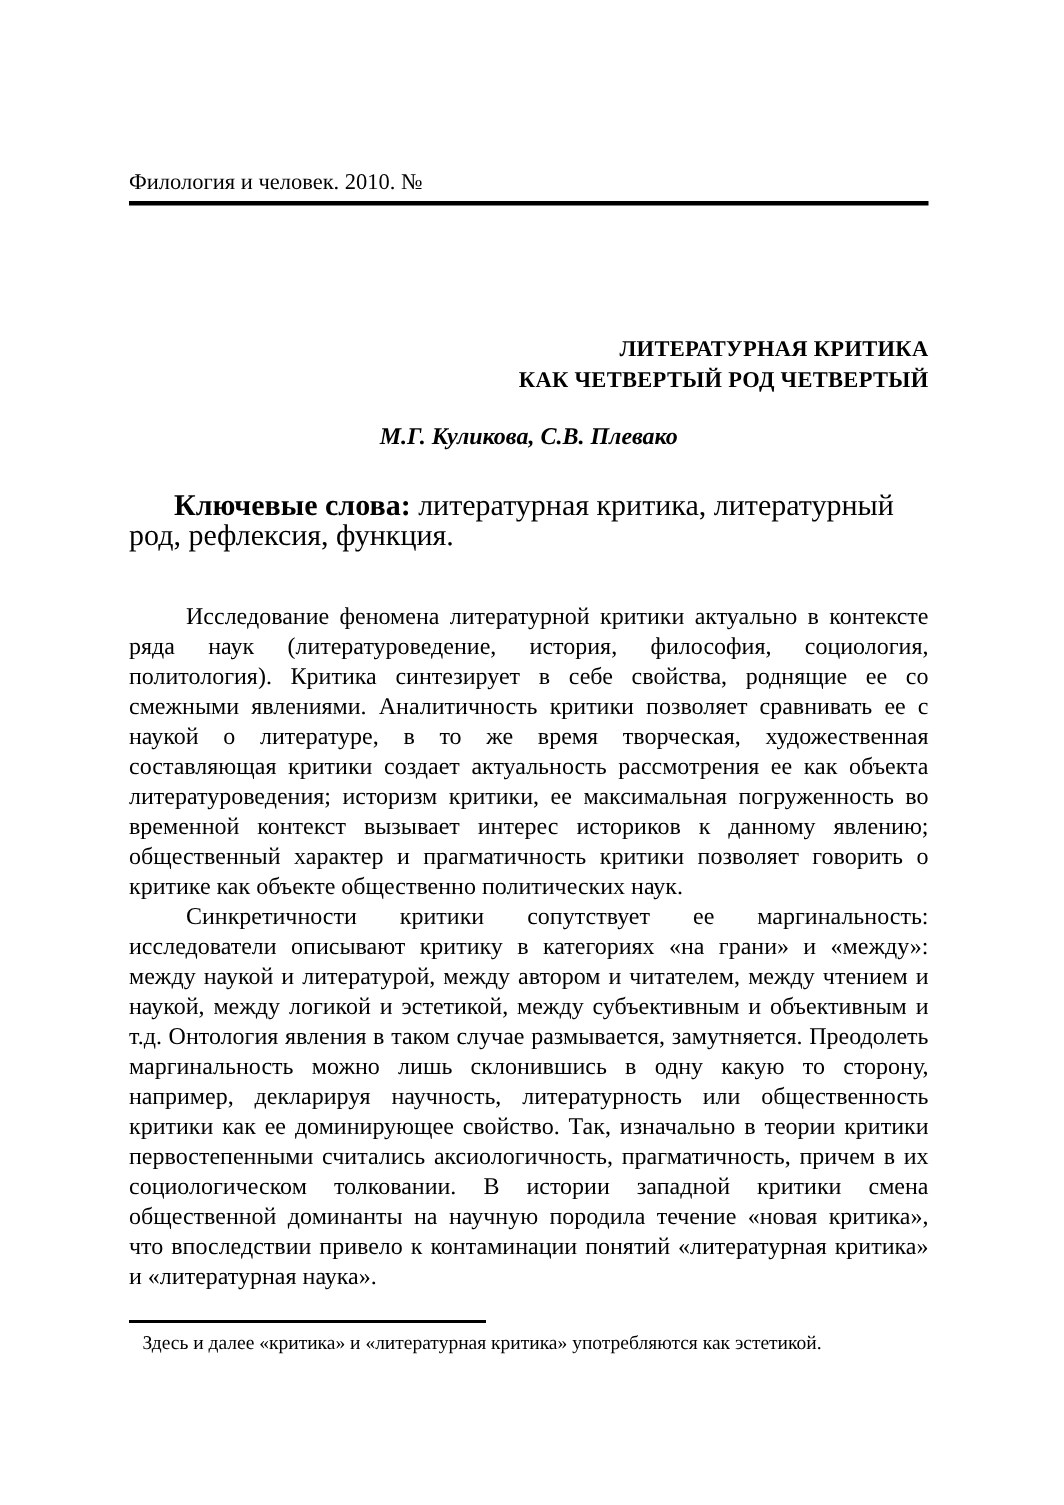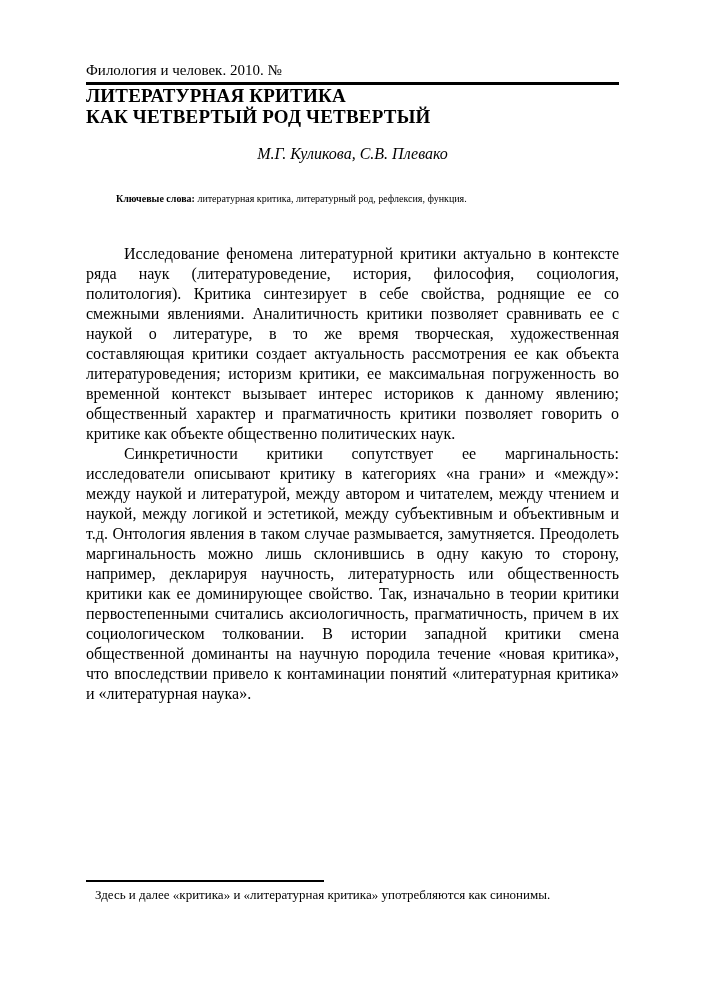--- a/index.html
+++ b/index.html
@@ -17,49 +17,50 @@
     overflow: hidden;
     box-sizing: border-box;
   }
   .content {
     position: absolute;
     left: 86px;
     top: 0;
     width: 533px;
   }
   .running-header-text {
-    margin-top: 61px;
+    margin-top: 113px;
     font-size: 15px;
     line-height: 18px;
     text-align: left;
   }
   .header-rule {
     margin-top: 3px;
     width: 533px;
     height: 3px;
     background: #000000;
   }
   .article-title {
-    font-size: 19px;
+    margin-top: 86px;
+    font-size: 15px;
     font-weight: bold;
     line-height: 21px;
-    text-align: left;
+    text-align: right;
     letter-spacing: 0.2px;
   }
   .authors {
     margin-top: 17px;
     font-size: 16px;
-    font-weight: normal;
+    font-weight: bold;
     font-style: italic;
     text-align: center;
     line-height: 20px;
   }
   .keywords {
     margin-top: 25px;
-    font-size: 10px;
+    font-size: 20px;
     line-height: 20px;
     text-indent: 30px;
     text-align: left;
   }
   .keywords .kw-label {
     font-weight: bold;
   }
   .body-paragraph {
     font-size: 16px;
     line-height: 20px;
@@ -111,15 +112,15 @@
     </div>
 
     <p class="body-paragraph first">Исследование феномена литературной критики актуально в контексте ряда наук (литературоведение, история, философия, социология, политология). Критика синтезирует в себе свойства, роднящие ее со смежными явлениями. Аналитичность критики позволяет сравнивать ее с наукой о литературе, в то же время творческая, художественная составляющая критики создает актуальность рассмотрения ее как объекта литературоведения; историзм критики, ее максимальная погруженность во временной контекст вызывает интерес историков к данному явлению; общественный характер и прагматичность критики позволяет говорить о критике как объекте общественно политических наук.</p>
 
     <p class="body-paragraph">Синкретичности критики сопутствует ее маргинальность: исследователи описывают критику в категориях «на грани» и «между»: между наукой и литературой, между автором и читателем, между чтением и наукой, между логикой и эстетикой, между субъективным и объективным и т.д. Онтология явления в таком случае размывается, замутняется. Преодолеть маргинальность можно лишь склонившись в одну какую то сторону, например, декларируя научность, литературность или общественность критики как ее доминирующее свойство. Так, изначально в теории критики первостепенными считались аксиологичность, прагматичность, причем в их социологическом толковании. В истории западной критики смена общественной доминанты на научную породила течение «новая критика», что впоследствии привело к контаминации понятий «литературная критика» и «литературная наука».</p>
 
   </div>
 
   <div class="footnote-block">
     <div class="footnote-rule"></div>
-    <div class="footnote-text">Здесь и далее «критика» и «литературная критика» употребляются как синонимы.</div>
+    <div class="footnote-text">Здесь и далее «критика» и «литературная критика» употребляются как эстетикой.</div>
   </div>
 </div>
 
 </body></html>

